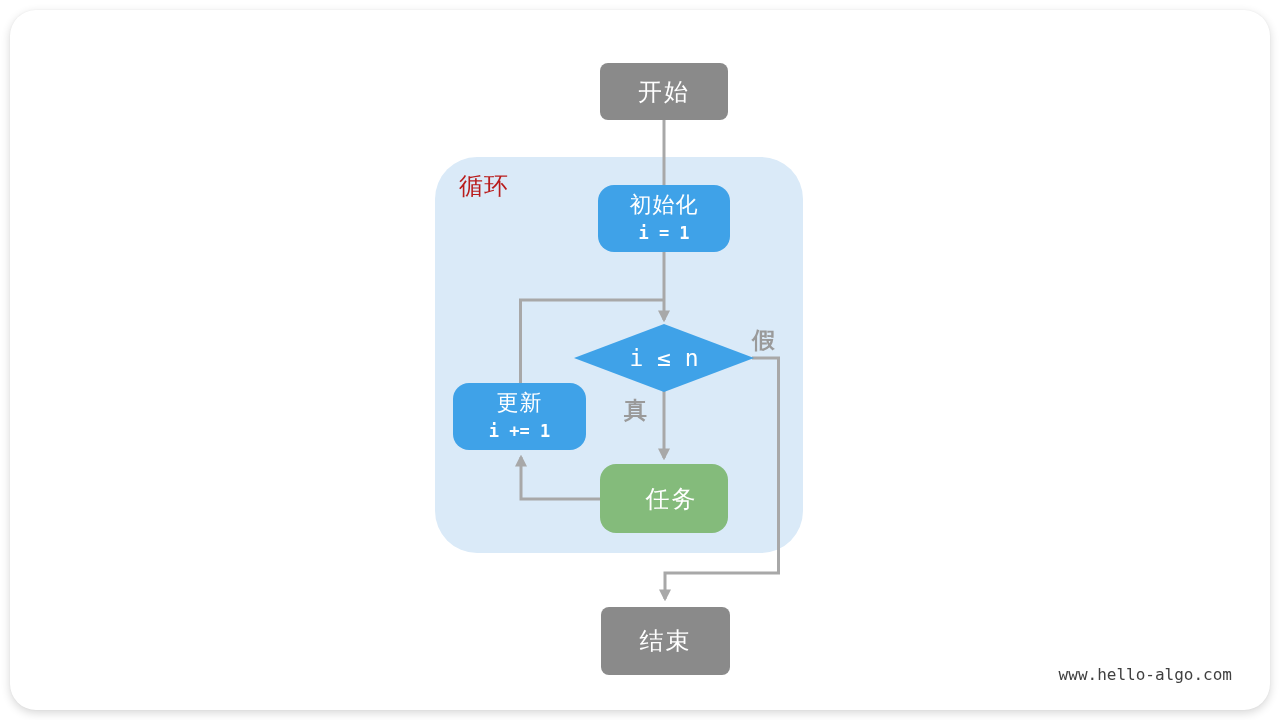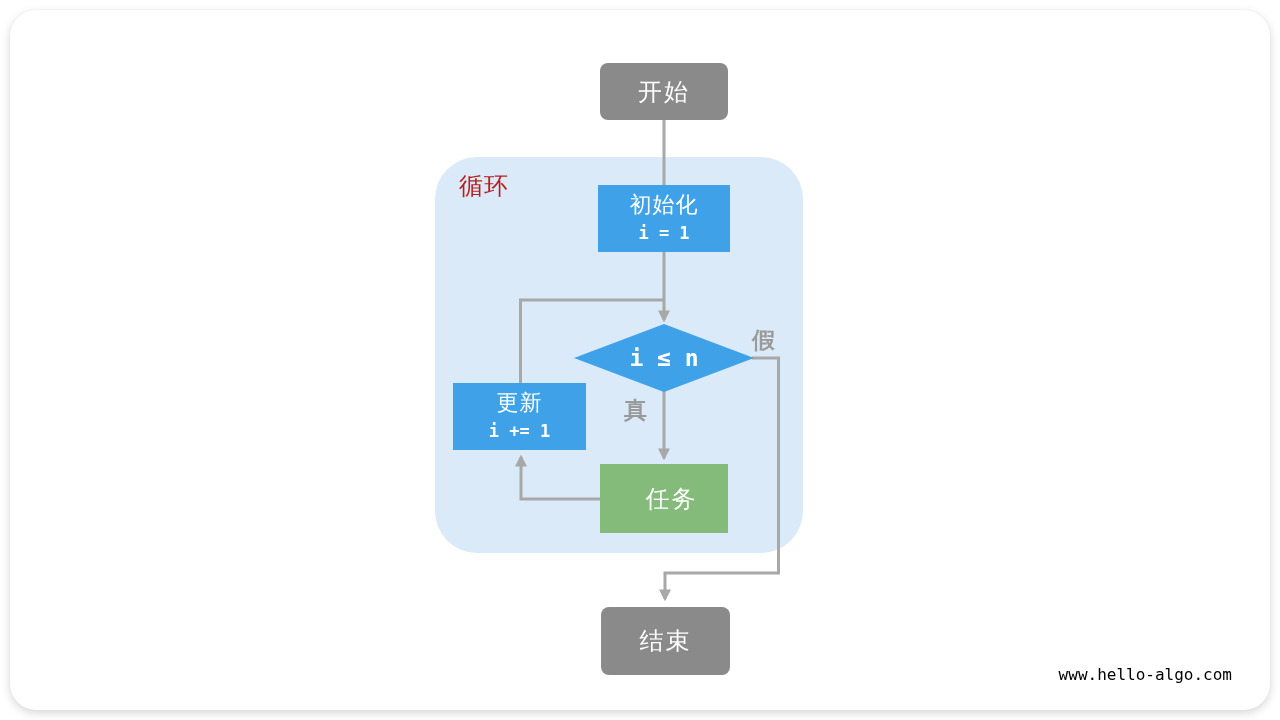--- a/index.html
+++ b/index.html
@@ -50,20 +50,21 @@
 
   .node {
     position: absolute;
     display: flex;
     flex-direction: column;
     align-items: center;
     justify-content: center;
     color: #ffffff;
     z-index: 3;
     text-align: center;
+    border-radius: 16px;
   }
 
   .terminal {
     background: #8a8a8a;
     border-radius: 8px;
     font-size: 24px;
     letter-spacing: 2px;
   }
   .node-start { left: 590px; top: 53px;  width: 128px; height: 57px; }
   .node-end   { left: 591px; top: 597px; width: 129px; height: 68px; }
@@ -89,39 +90,39 @@
   .node-title { font-size: 22px; line-height: 28px; letter-spacing: 1px; }
   .node-code {
     font-family: "DejaVu Sans Mono", monospace;
     font-size: 17px;
     font-weight: bold;
     line-height: 28px;
   }
   .diamond-code {
     font-family: "DejaVu Sans Mono", monospace;
     font-size: 23px;
-    font-weight: bold;
+    font-weight: normal;
   }
 
   .branch-label {
     position: absolute;
     font-size: 23px;
     font-weight: bold;
     color: #9a9a9a;
     z-index: 3;
   }
   .label-true  { left: 614px; top: 385px; }
   .label-false { left: 742px; top: 315px; }
 
   .watermark {
     position: absolute;
     right: 38px; bottom: 26px;
     font-family: "DejaVu Sans Mono", monospace;
     font-size: 16px;
-    color: #000000;
+    color: #404040;
     z-index: 3;
   }
 </style>
 </head>
 <body>
 
 <div class="stage">
   <div class="card">
 
     <div class="loop-container"></div>

